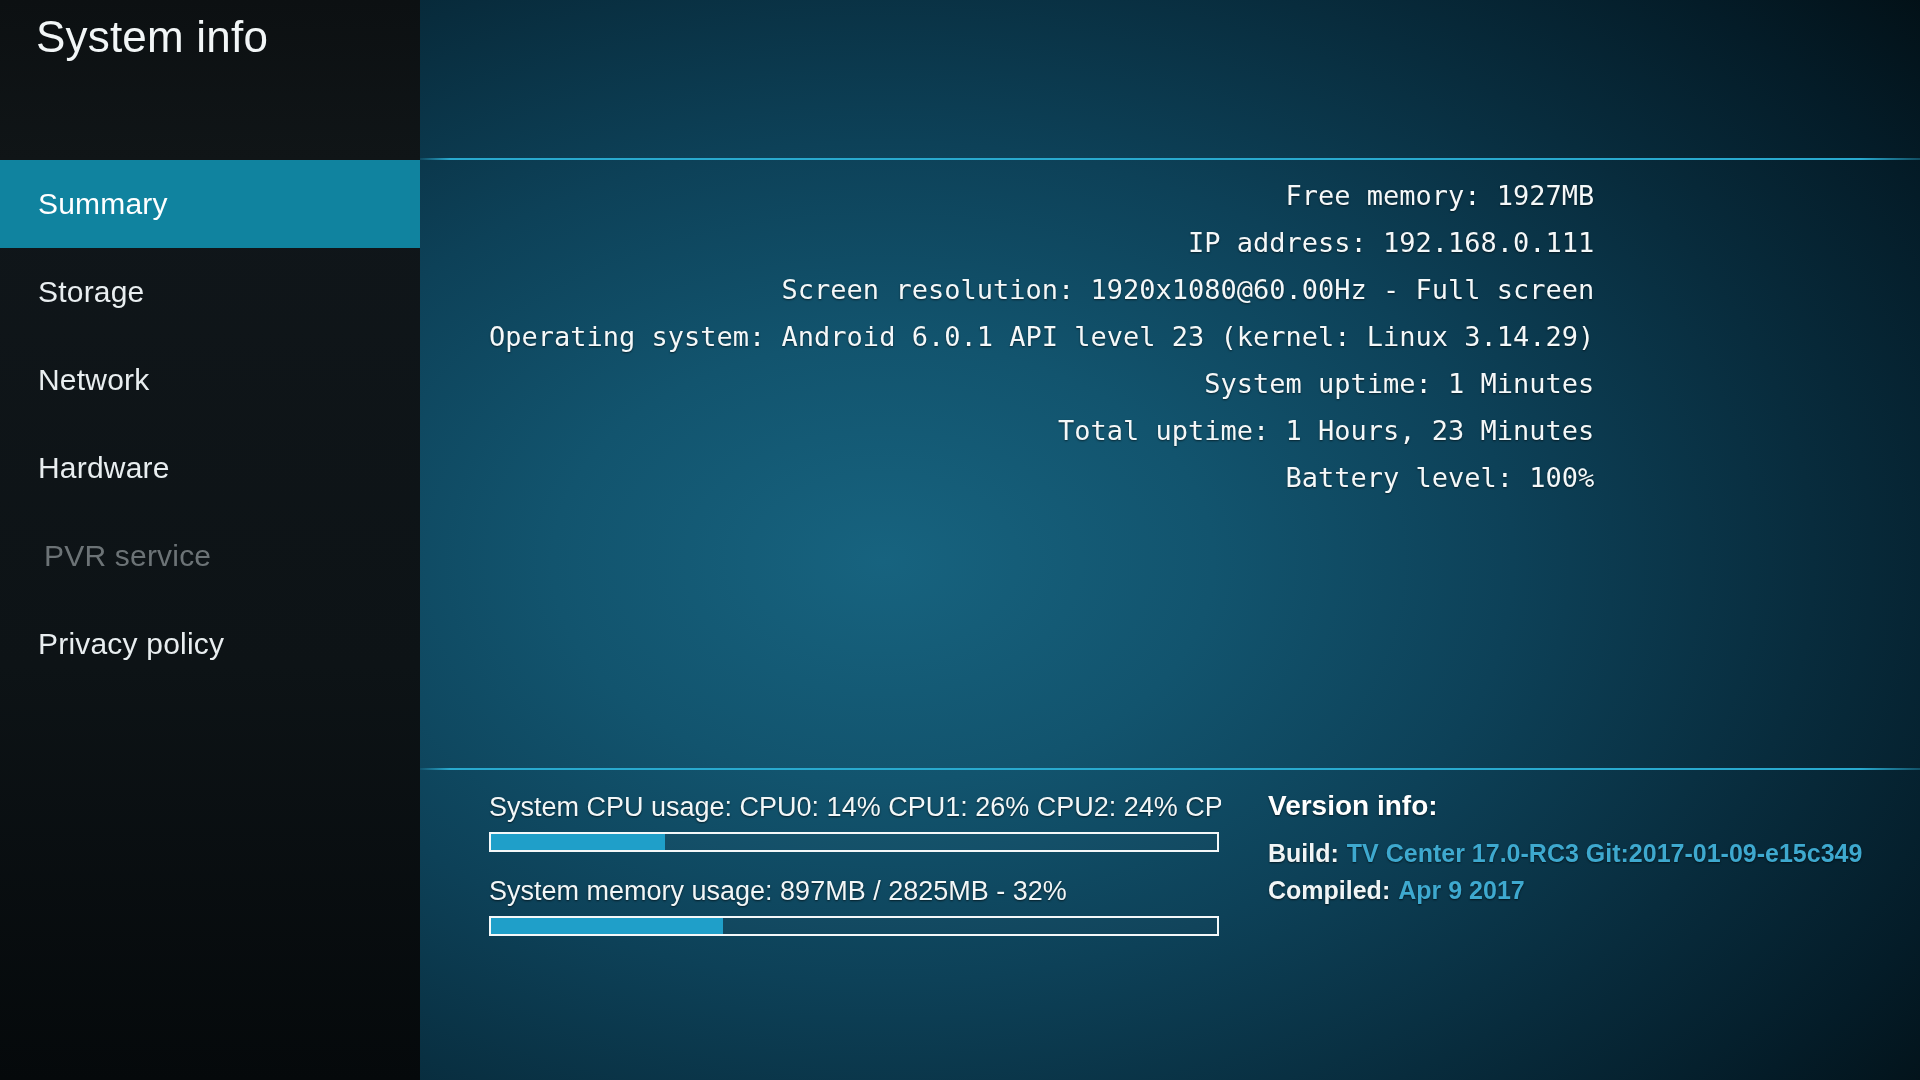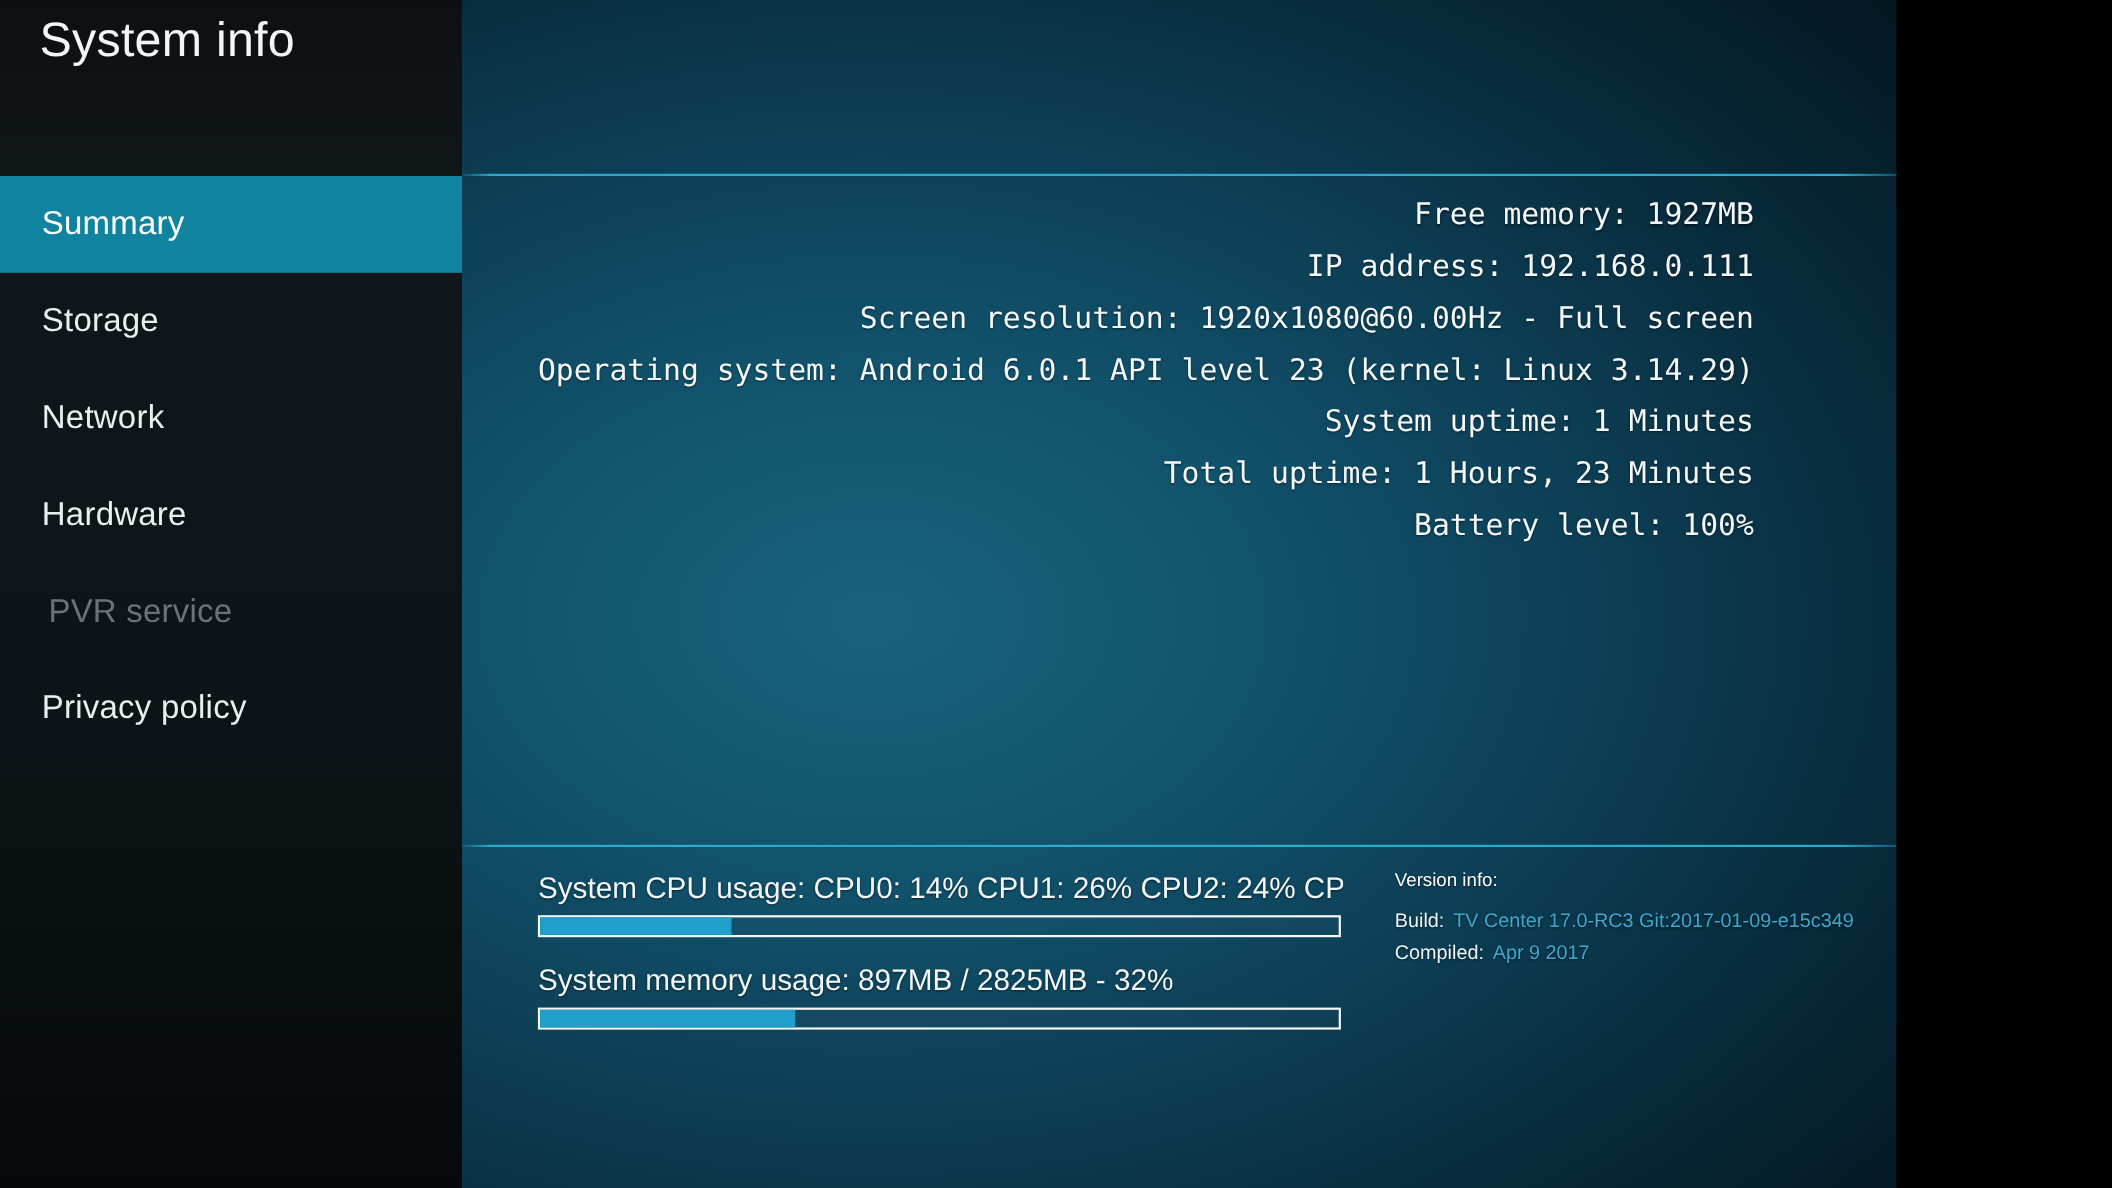--- a/index.html
+++ b/index.html
@@ -5,21 +5,21 @@
   html, body {
     margin: 0;
     padding: 0;
     width: 1920px;
     height: 1080px;
     overflow: hidden;
     background: #000;
   }
   #screen {
     position: relative;
-    width: 1724px;
+    width: 1920px;
     height: 1080px;
     font-family: "Liberation Sans", sans-serif;
     background:
       radial-gradient(ellipse 1500px 1000px at 46% 52%,
         #17637f 0%,
         #12546e 22%,
         #0d4158 42%,
         #082c3d 62%,
         #041c28 78%,
         #020e13 92%,
@@ -164,29 +164,29 @@
   #mem-row { margin-top: 22px; }
 
   
   #version-block {
     position: absolute;
     left: 1268px;
     top: 790px;
     z-index: 5;
   }
   #version-heading {
-    font-size: 17px;
-    font-weight: normal;
+    font-size: 28px;
+    font-weight: bold;
     color: #ffffff;
     margin-bottom: 17px;
     text-shadow: 0 1px 2px rgba(0,0,0,0.6);
   }
   .version-row {
-    font-size: 18px;
-    font-weight: 400;
+    font-size: 25px;
+    font-weight: 700;
     color: #f0f5f6;
     margin-bottom: 8px;
     white-space: nowrap;
     text-shadow: 0 1px 2px rgba(0,0,0,0.6);
   }
   .version-value {
     color: #3ea9cf;
     margin-left: 8px;
   }
 </style>

